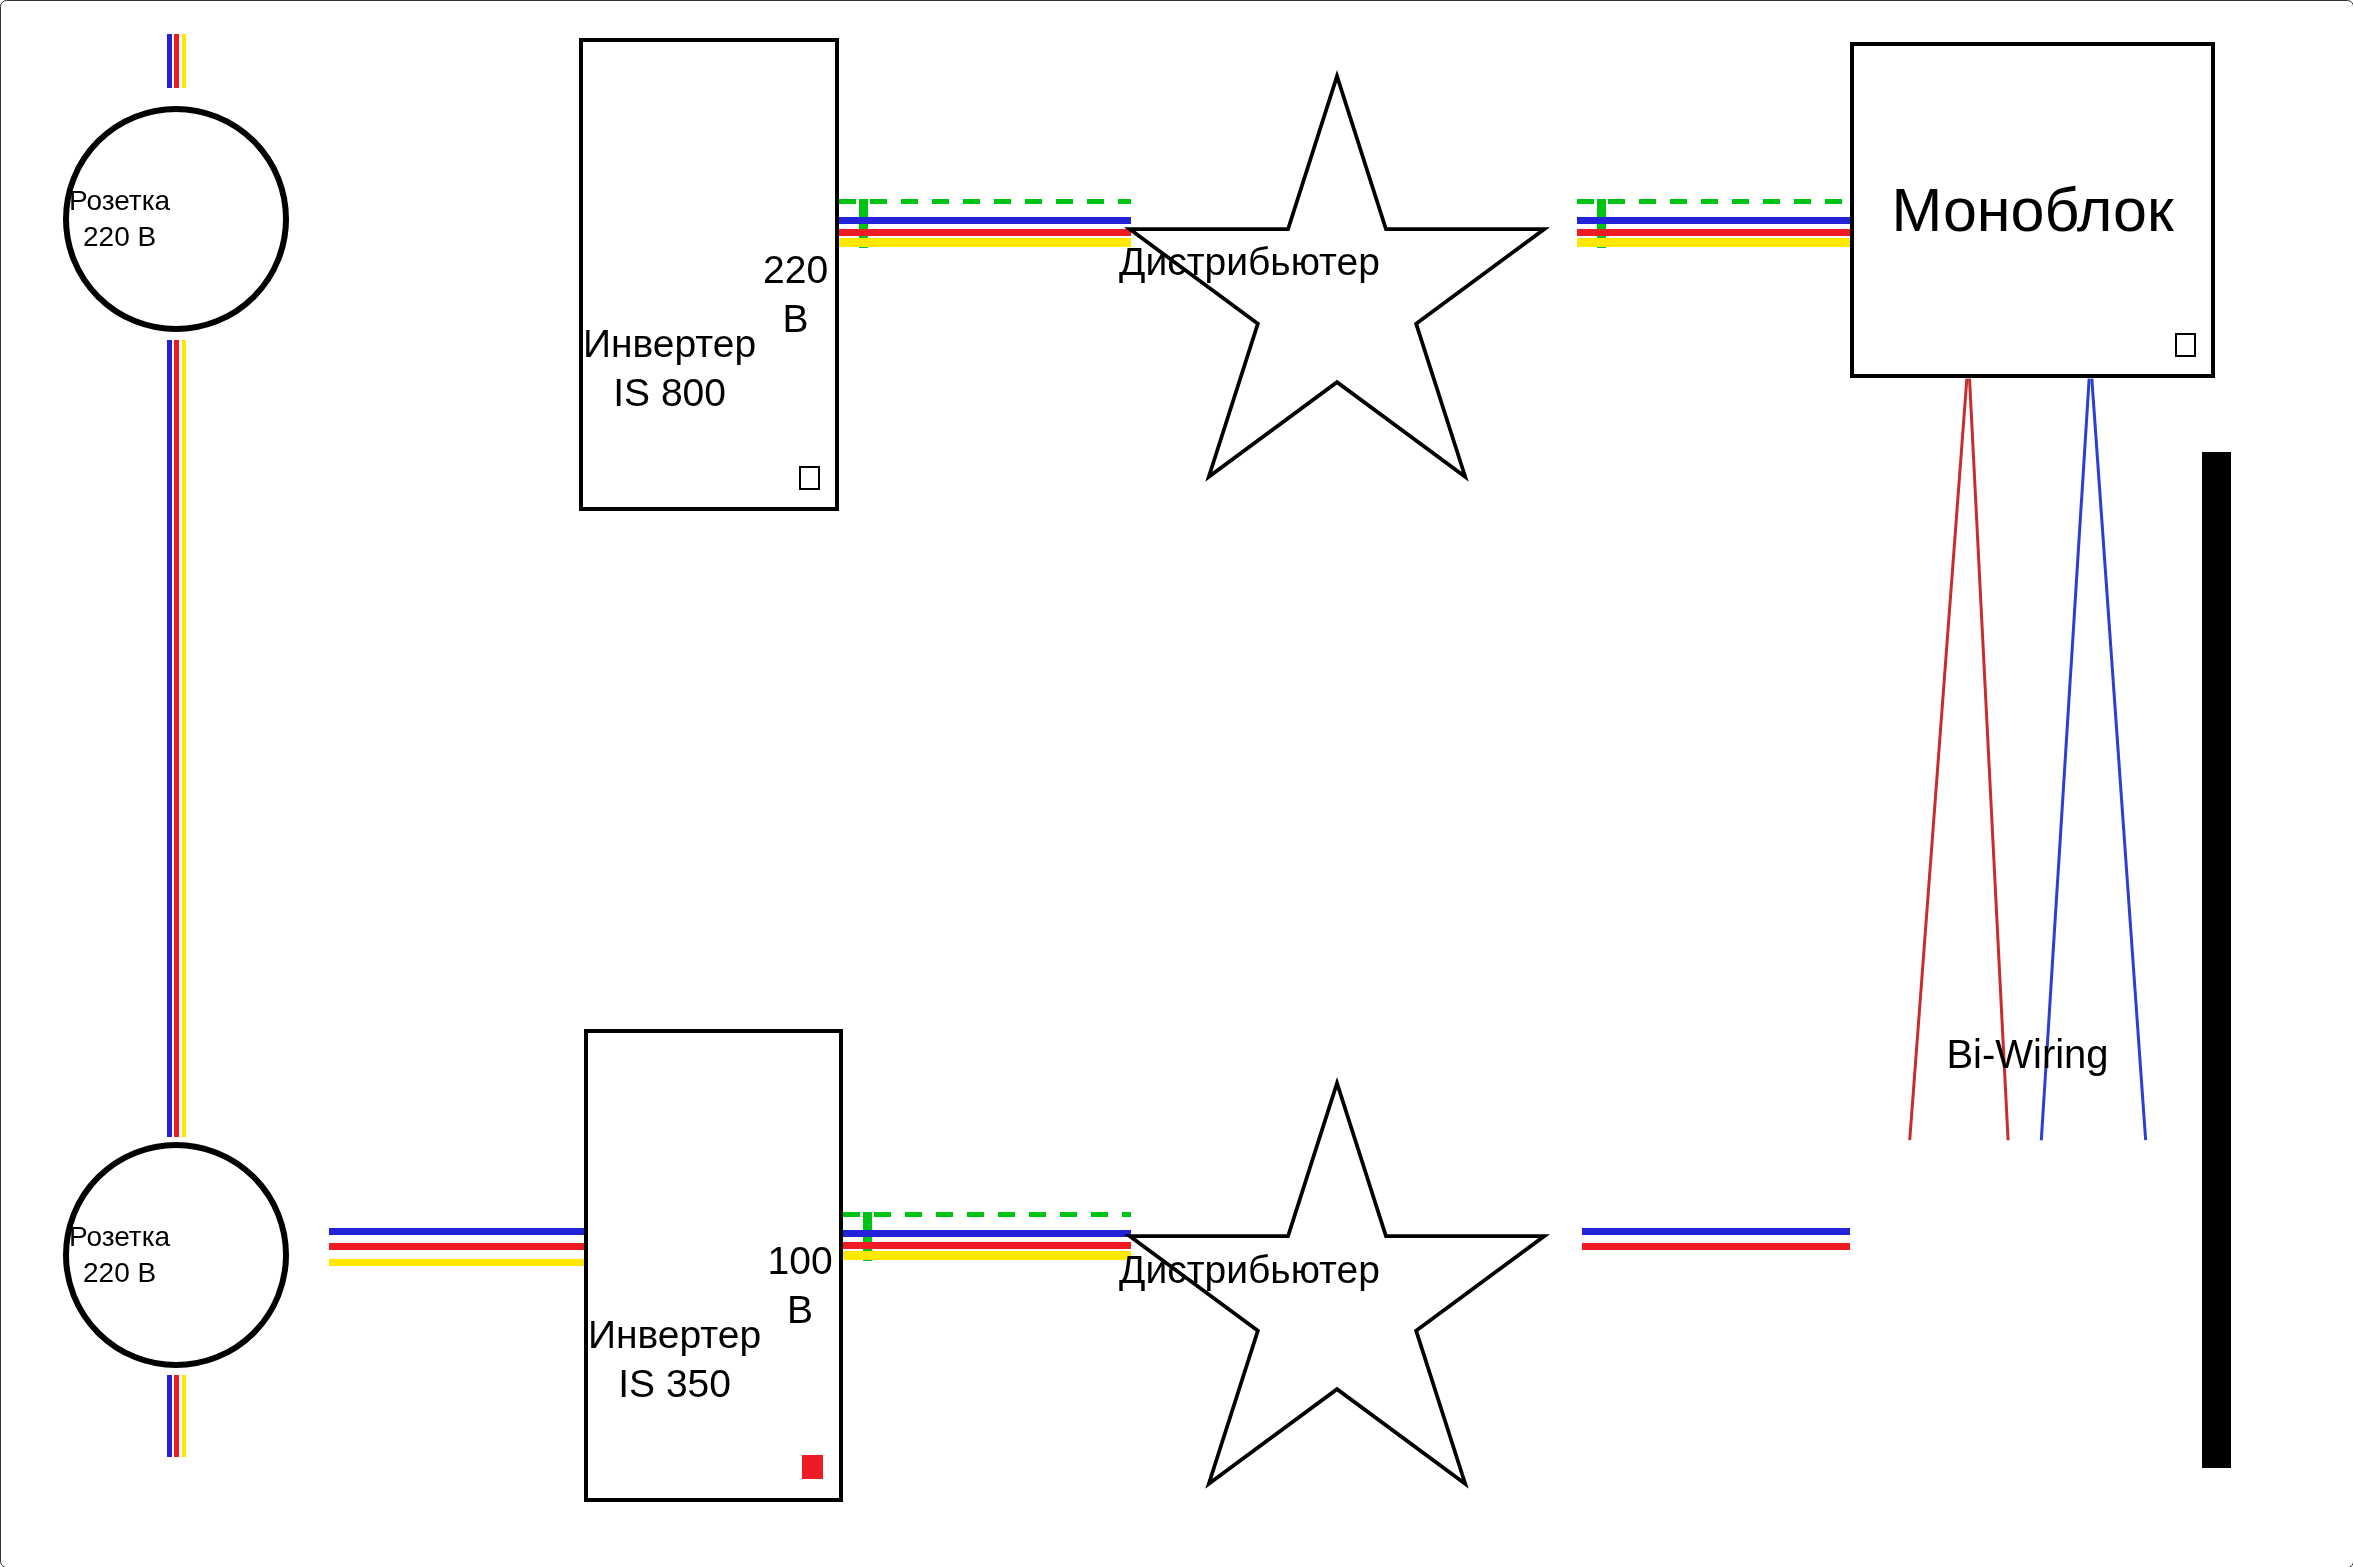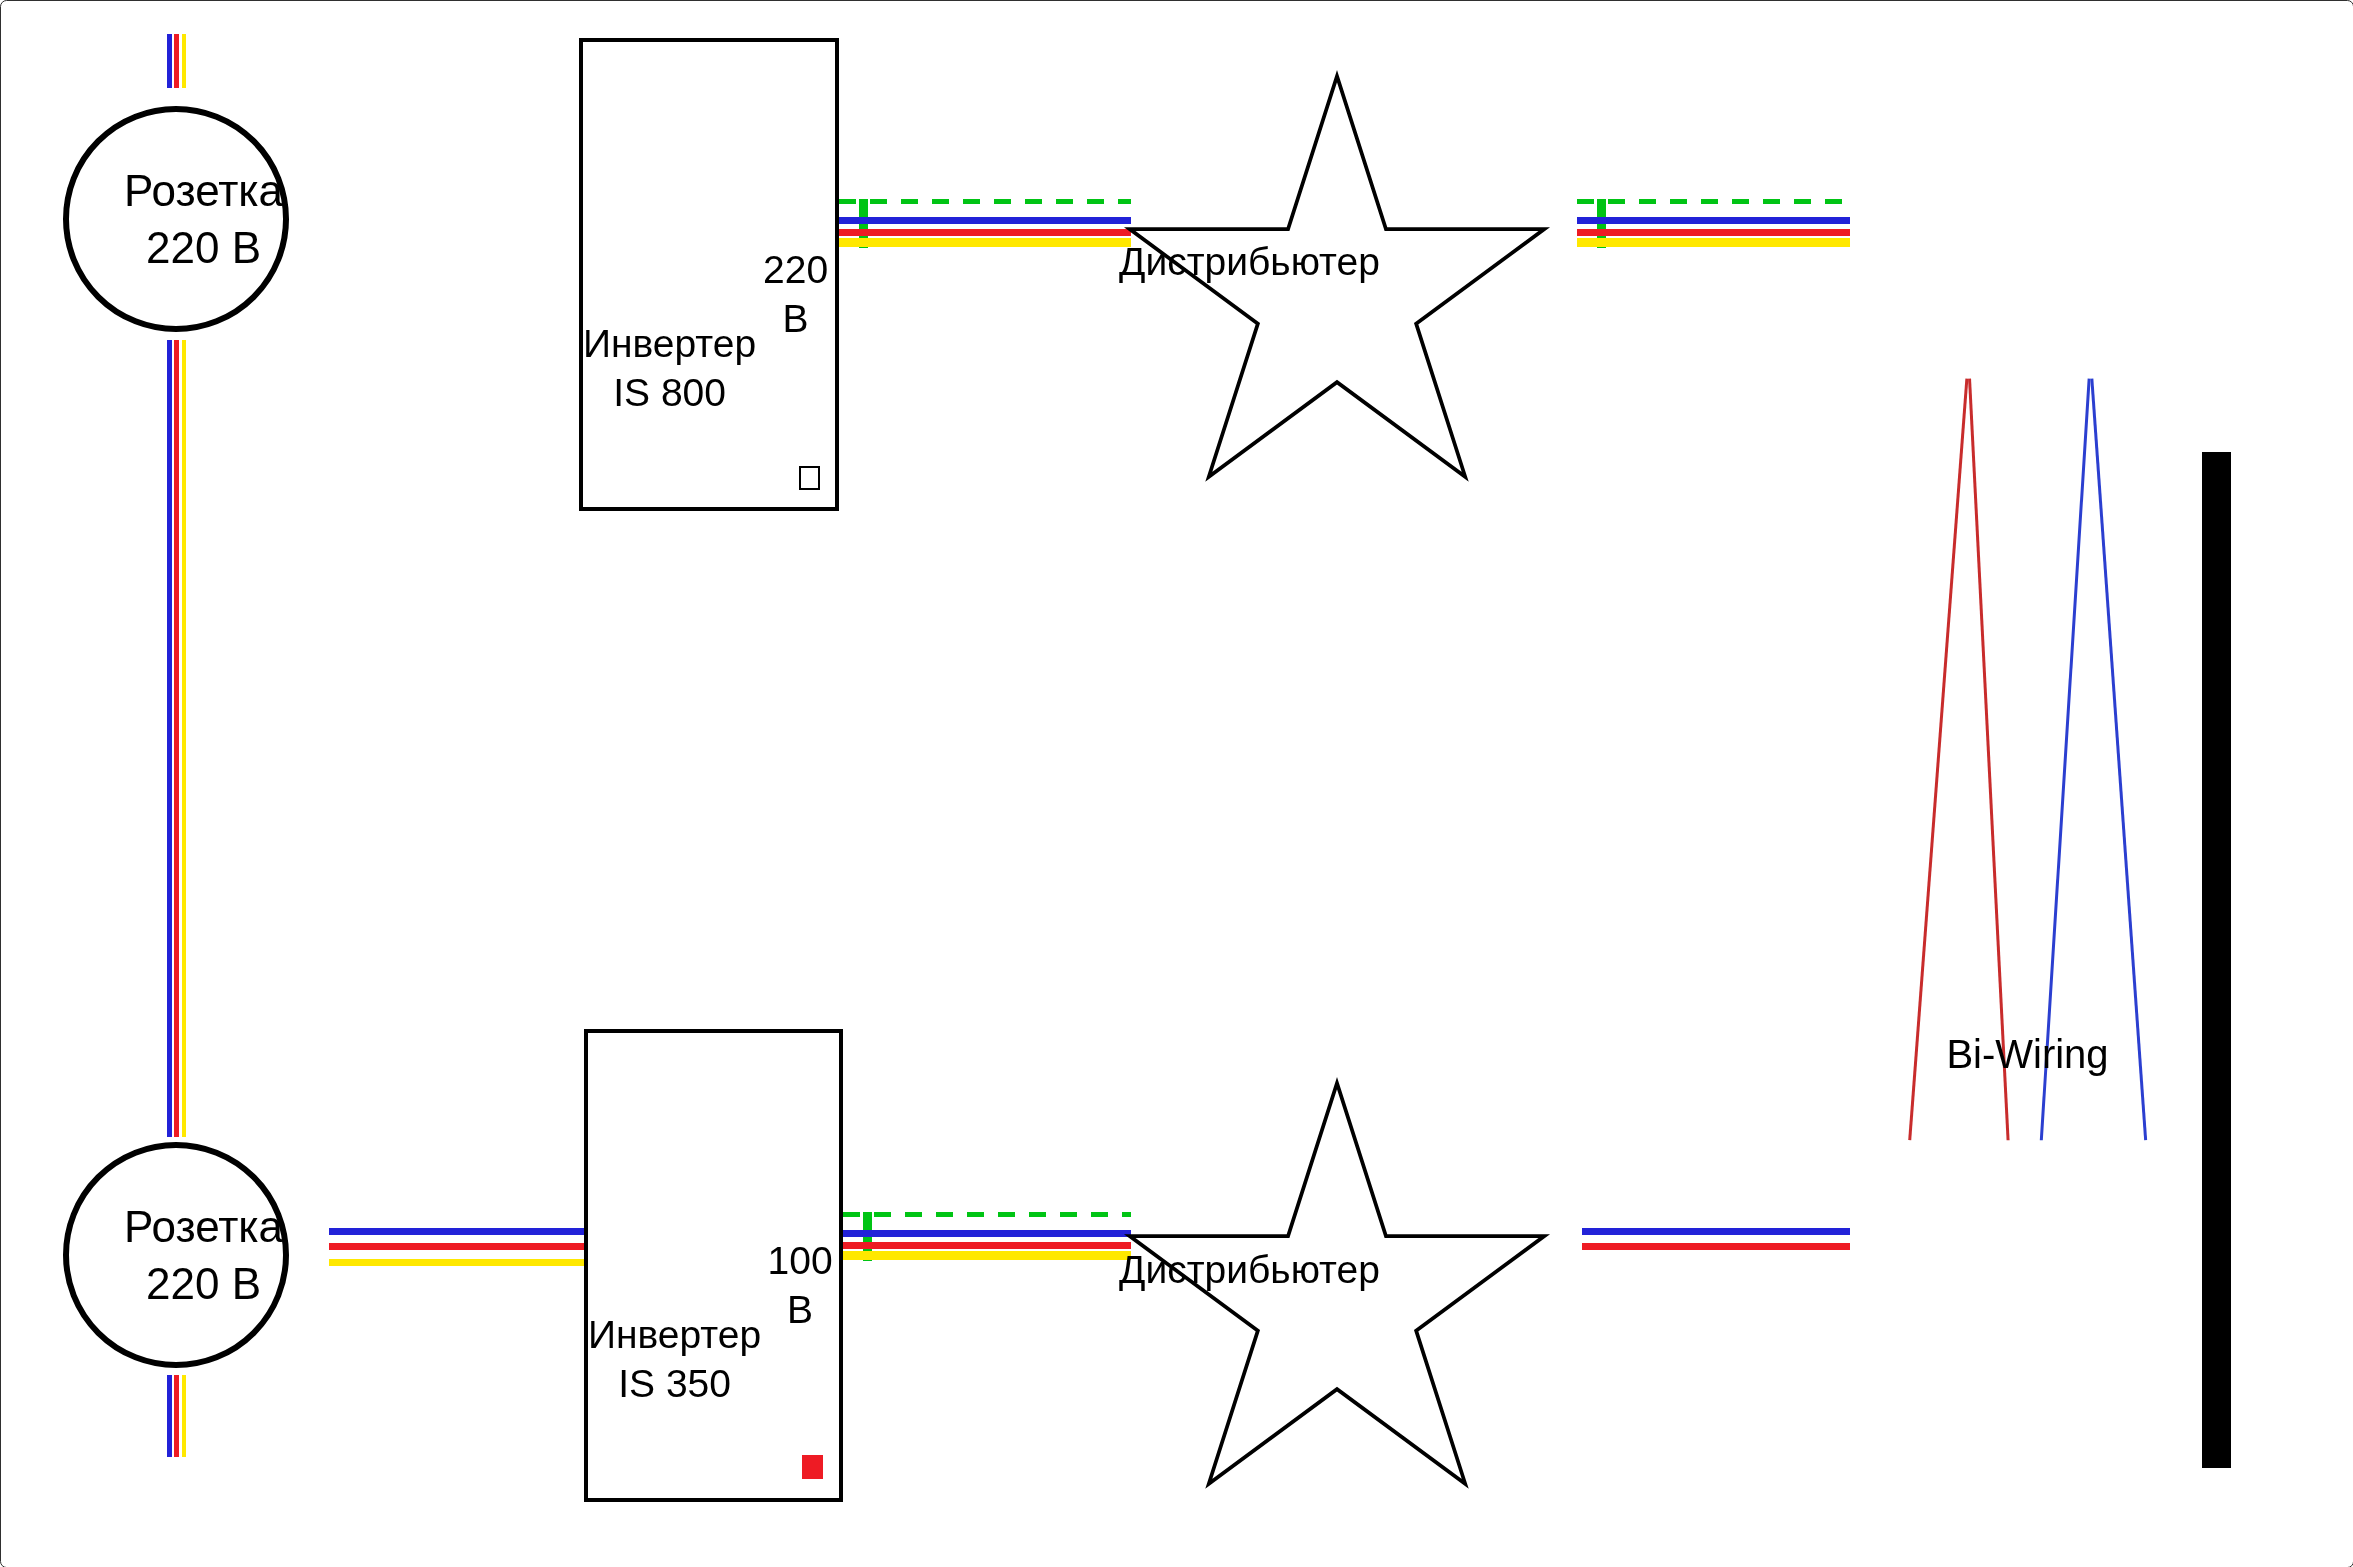--- a/index.html
+++ b/index.html
@@ -36,23 +36,23 @@
   
   .socket {
     position: absolute;
     width: 226px;
     height: 226px;
     border: 6px solid #000;
     border-radius: 50%;
     background: #fff;
     display: flex;
     align-items: center;
-    justify-content: flex-end;
-    text-align: center;
-    font-size: 44px;
+    justify-content: flex-start;
+    text-align: center;
+    font-size: 28px;
     line-height: 1.3;
   }
   .socket-top { left: 62px; top: 105px; }
   .socket-bottom { left: 62px; top: 1141px; }
 
   
   .inverter {
     display: flex;
     align-items: center;
     text-align: center;
@@ -229,20 +229,24 @@
     <span class="indicator indicator-white"></span>
   </div>
 
   <div class="box inverter inverter-is350">
     <span class="prelines inv-name">Инвертер
 IS 350</span>
     <span class="inv-voltage">100 В</span>
     <span class="indicator indicator-red"></span>
   </div>
 
+  <div class="box monoblock">
+    <div class="node-label-center">Моноблок</div>
+    <span class="indicator indicator-white"></span>
+  </div>
 
 
   <svg class="star-svg star-top" viewBox="0 0 200 191" preserveAspectRatio="none">
     <polygon points="100,5 122.45,74.1 195.1,74.1 136.3,116.8 158.8,185.9 100,143.2 41.2,185.9 63.7,116.8 4.9,74.1 77.55,74.1" fill="#ffffff" stroke="#000000" stroke-width="1.7" stroke-linejoin="miter"></polygon>
   </svg>
   <div class="star-label star-label-top">Дистрибьютер</div>
 
   <svg class="star-svg star-bottom" viewBox="0 0 200 191" preserveAspectRatio="none">
     <polygon points="100,5 122.45,74.1 195.1,74.1 136.3,116.8 158.8,185.9 100,143.2 41.2,185.9 63.7,116.8 4.9,74.1 77.55,74.1" fill="#ffffff" stroke="#000000" stroke-width="1.7" stroke-linejoin="miter"></polygon>
   </svg>

